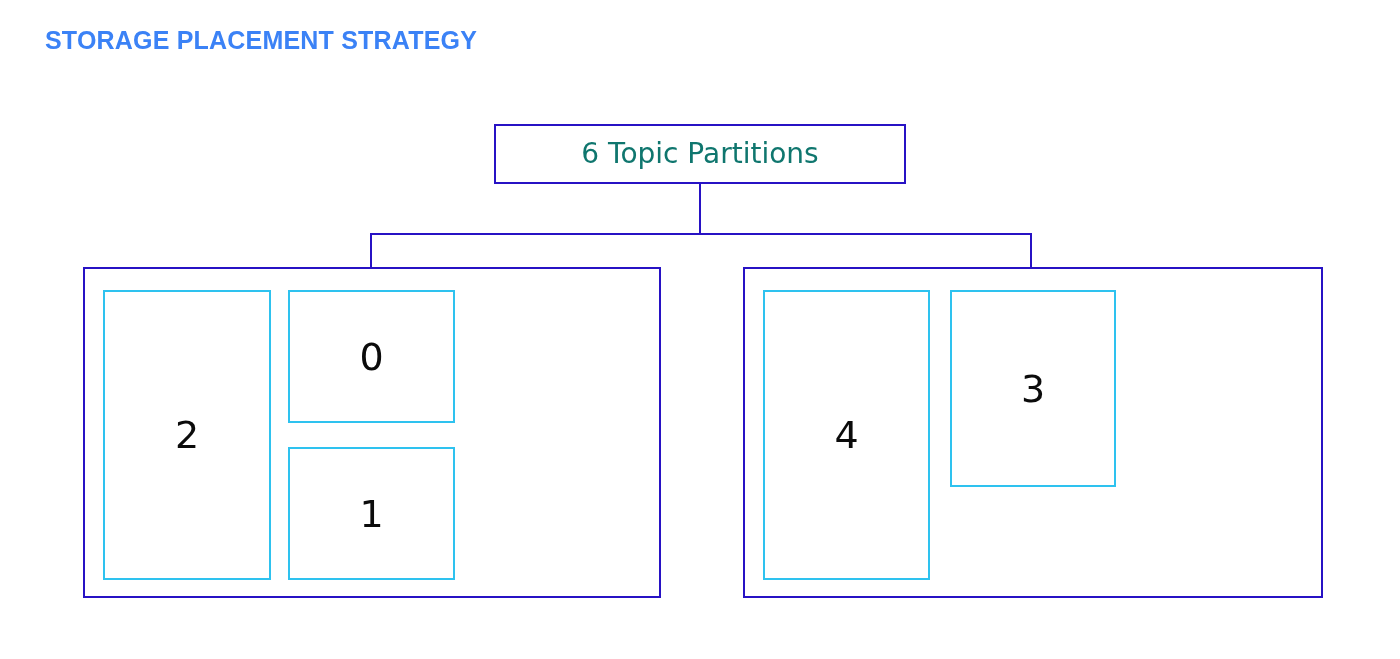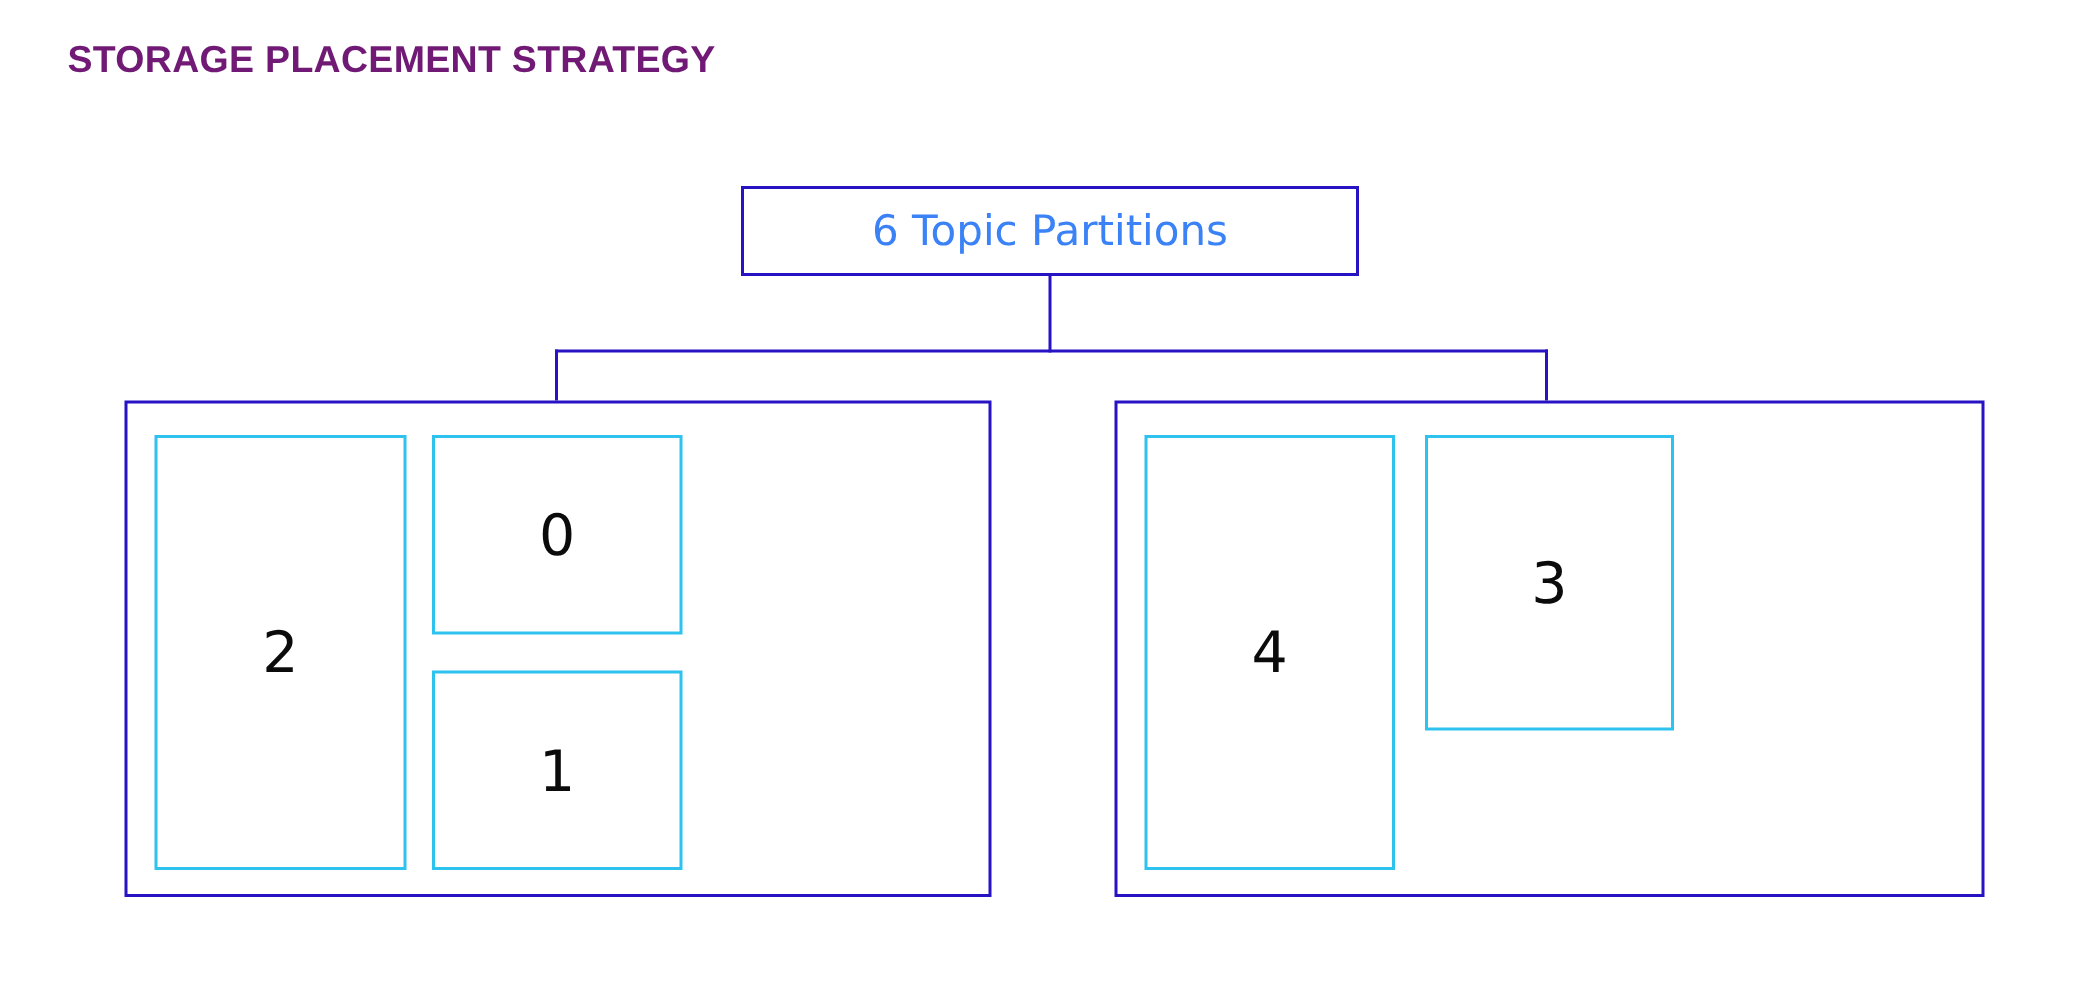--- a/index.html
+++ b/index.html
@@ -21,21 +21,21 @@
   }
 
   
   .page-title {
     position: absolute;
     left: 45px;
     top: 26px;
     font-size: 25px;
     font-weight: 700;
     letter-spacing: 0.2px;
-    color: #701a75;
+    color: #3b82f6;
     white-space: nowrap;
     font-family: "Liberation Sans", sans-serif;
   }
 
   
   .root-node {
     position: absolute;
     left: 494px;
     top: 124px;
     width: 412px;
@@ -43,21 +43,21 @@
     box-sizing: border-box;
     border: 2px solid #2712c4;
     background: #ffffff;
     display: flex;
     align-items: center;
     justify-content: center;
   }
   .root-node-label {
     font-size: 28px;
     font-weight: 400;
-    color: #3b82f6;
+    color: #0f766e;
     line-height: 1;
     font-family: "DejaVu Sans", sans-serif;
     white-space: nowrap;
   }
 
   
   .conn {
     position: absolute;
     background: #2712c4;
   }

